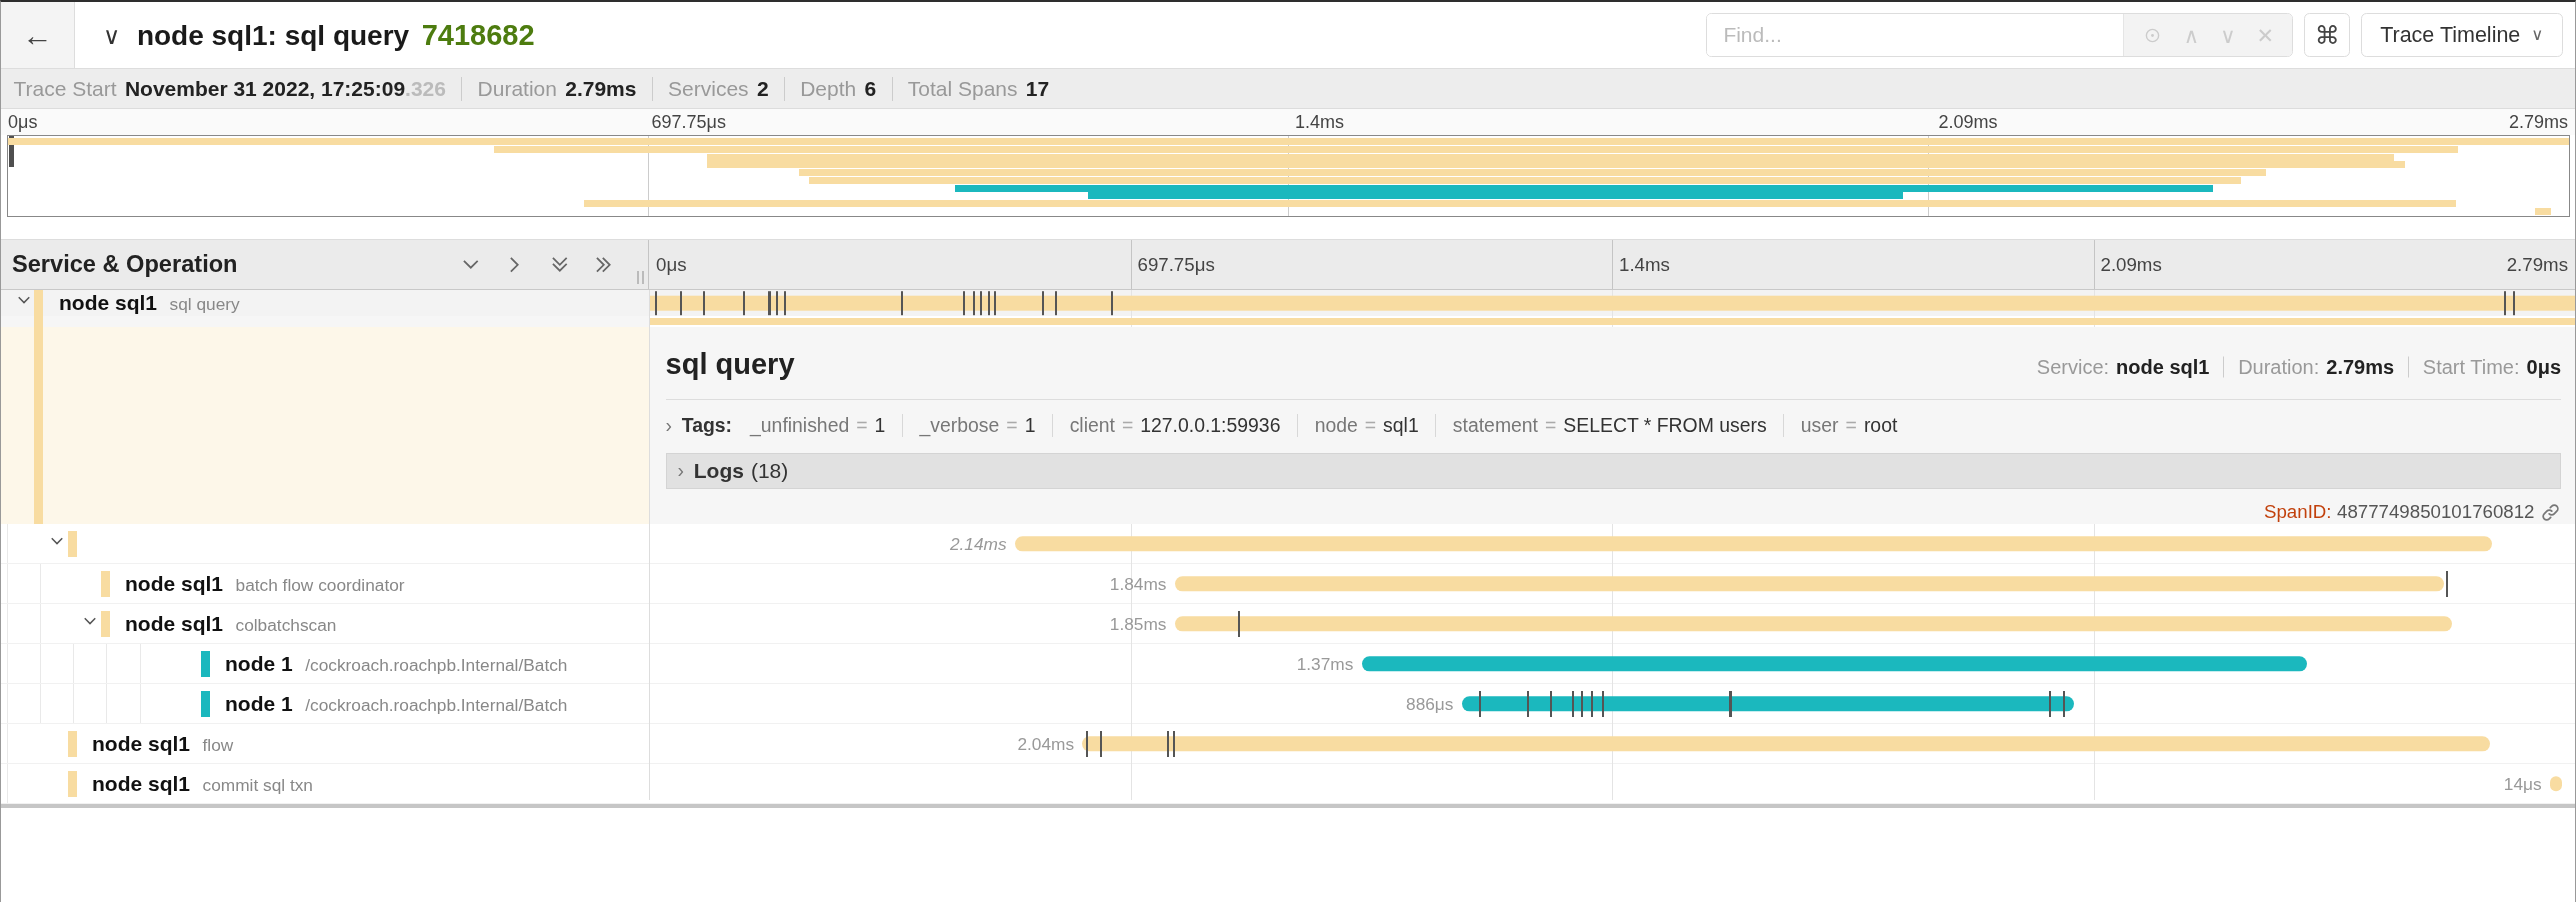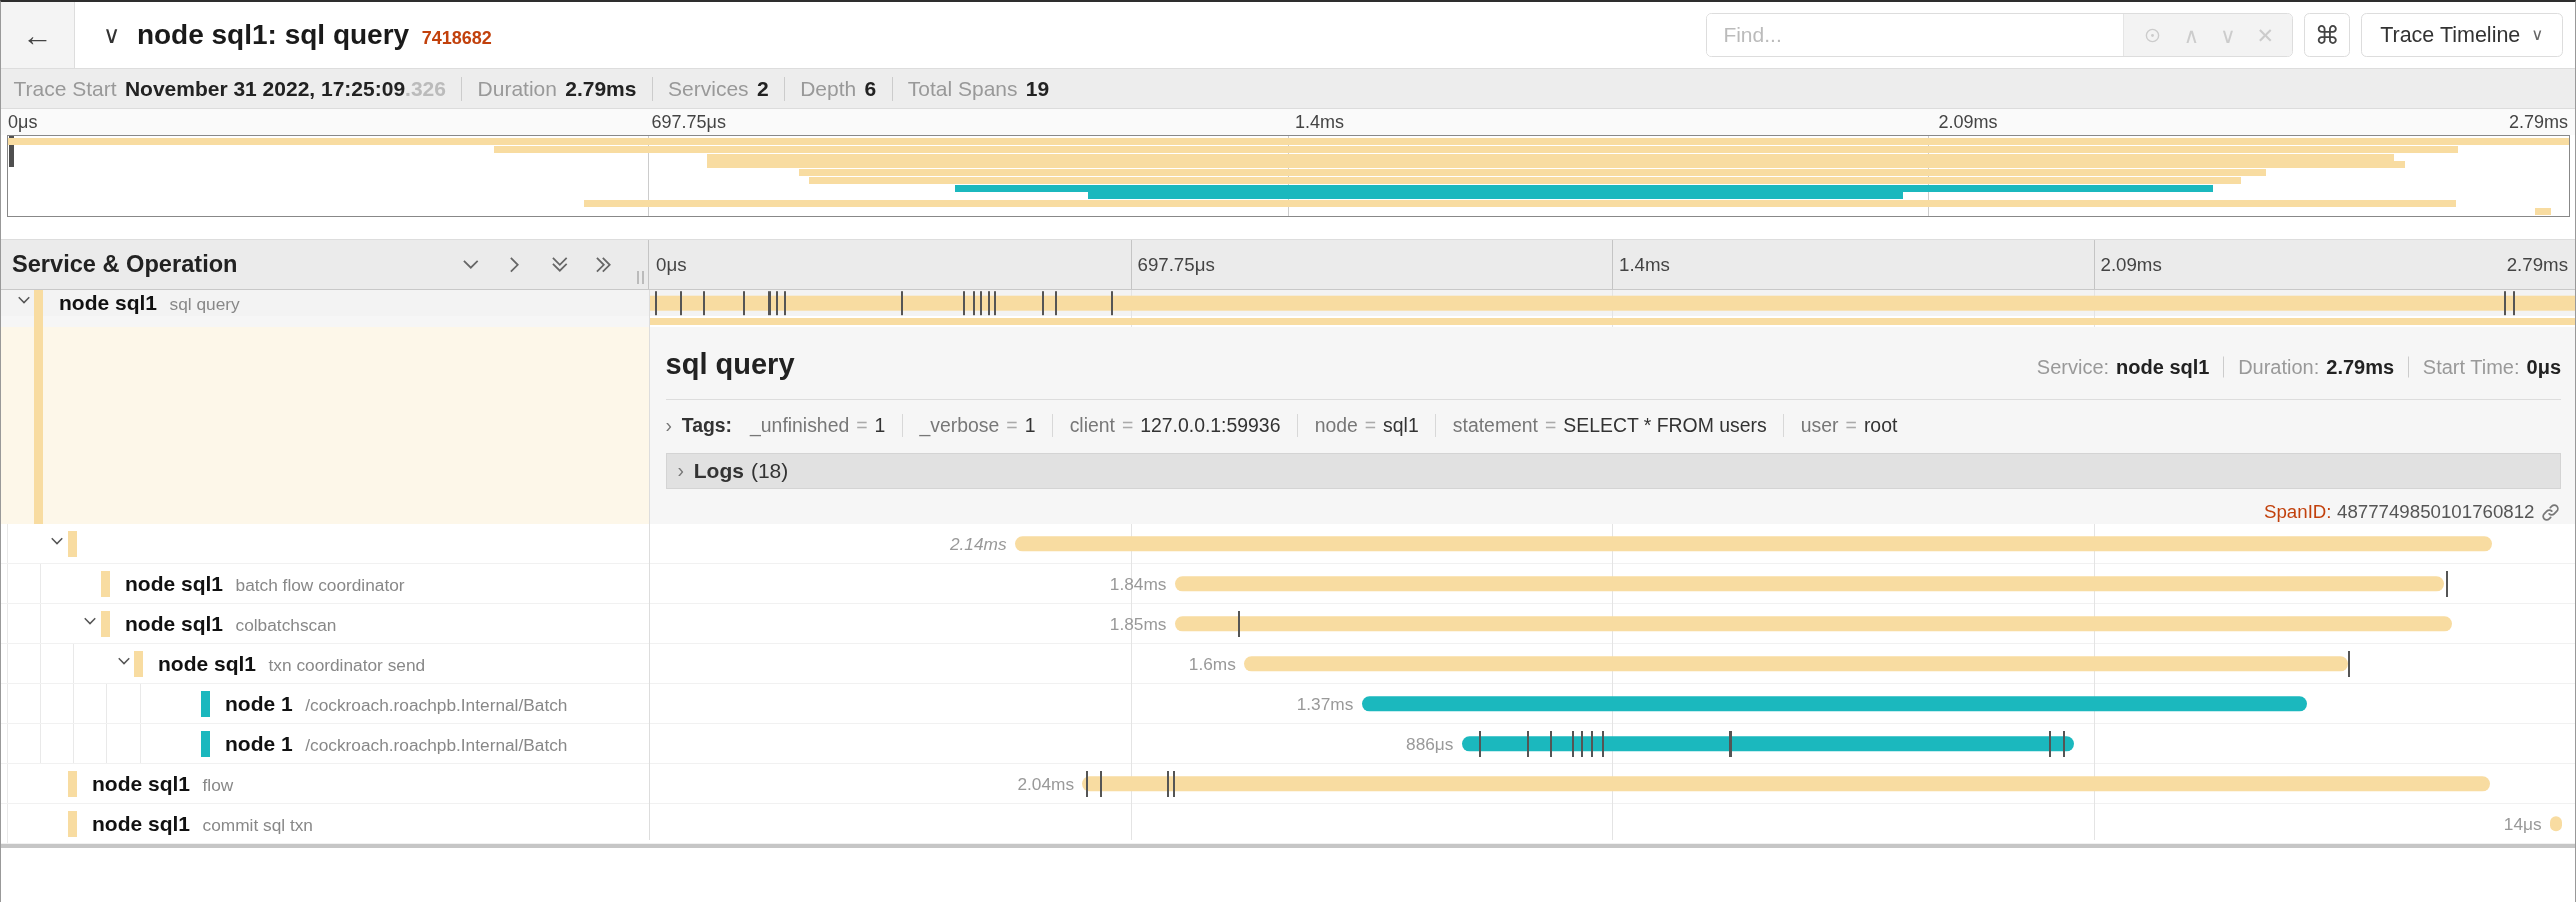--- a/index.html
+++ b/index.html
@@ -6,21 +6,21 @@
   html,body { background:#fff; }
   body { font-family: "Liberation Sans", "DejaVu Sans", sans-serif; color:#222; }
   #app { position:relative; width:2576px; height:903px; background:#fff; border:0.7px solid #999; border-top:2.8px solid #2e2e2e; overflow:hidden; }
 
   
   #header { position:relative; height:67px; background:#fff; border-bottom:0.7px solid #ddd; display:flex; align-items:center; }
   #back-btn { width:74px; height:100%; background:#f4f4f4; border-right:0.7px solid #ddd; display:flex; align-items:center; justify-content:center; font-size:30.5px; color:#444; cursor:pointer; }
   #title-wrap { display:flex; align-items:baseline; margin-left:28px; }
   #title-collapse { font-size:23.6px; color:#333; margin-right:16.6px; transform:translateY(-1.4px); display:inline-block; }
   #page-title { font-size:28px; font-weight:bold; color:#1a1a1a; }
-  #trace-id { font-size:18px; color:#c2410c; margin-left:12.5px; font-weight:bold; }
+  #trace-id { font-size:29px; color:#4d7c0f; margin-left:12.5px; font-weight:bold; }
   #header-controls { position:absolute; right:12.5px; top:11px; display:flex; gap:11px; align-items:stretch; height:44px; }
   #find-group { display:flex; border:0.7px solid #ddd; border-radius:5.5px; overflow:hidden; background:#fff; }
   #find-input { width:416px; border:none; outline:none; padding:0 16.6px; font-size:21px; color:#444; font-family:inherit; background:#fff; }
   #find-input::placeholder { color:#bbb; }
   #find-icons { display:flex; align-items:center; gap:21px; padding:0 18px; background:#f3f3f3; border-left:0.7px solid #e5e5e5; }
   .find-ico { color:#ccc; font-size:21px; line-height:1; }
   .find-ico svg { display:block; }
   #shortcut-btn { width:46px; border:0.7px solid #ddd; border-radius:5.5px; background:#fff; display:flex; align-items:center; justify-content:center; font-size:25px; color:#444; cursor:pointer; }
   #view-btn { border:0.7px solid #ddd; border-radius:5.5px; background:#fff; display:flex; align-items:center; padding:0 18px; font-size:21.5px; color:#333; gap:11px; cursor:pointer; }
   #view-btn .caret { font-size:16.6px; color:#666; }
@@ -170,21 +170,21 @@
                  <span class="sum-value">2</span>
                  <span class="sum-suffix"></span>
       </span>
       <span class="sum-item">
         <span class="sum-label">Depth</span>
                  <span class="sum-value">6</span>
                  <span class="sum-suffix"></span>
       </span>
       <span class="sum-item">
         <span class="sum-label">Total Spans</span>
-                 <span class="sum-value">19</span>
+                 <span class="sum-value">17</span>
                  <span class="sum-suffix"></span>
       </span>
     </div>
 
   <div id="axis-row">
       <span class="axis-label" style="left: calc(0% + 7px);">0μs</span>
       <span class="axis-label" style="left: calc(25% + 7px);">697.75μs</span>
       <span class="axis-label" style="left: calc(50% + 7px);">1.4ms</span>
       <span class="axis-label" style="left: calc(75% + 7px);">2.09ms</span>
       <span class="axis-label" style="right: 7px;">2.79ms</span>
@@ -409,37 +409,20 @@
           <span class="dur-label" style="left: calc(27.3% - 8.3px);">1.85ms</span>
           <div class="span-bar" style="left: 27.3%; width: 66.3%; background: rgb(248, 220, 161);"></div>
           <i class="log-tick" style="left: 30.6%;"></i>
         </div>
       </div>
       <div class="srow row-line" style="height: 40px;">
         <div class="tcell">
           <i class="guide" style="left: 5.5px;"></i>
           <i class="guide" style="left: 39px;"></i>
           <i class="guide" style="left: 72px;"></i>
-          <span class="tree-chevron" style="left: 114px;"><svg width="18" height="18" viewBox="0 0 24 24" fill="none" stroke="currentColor" stroke-width="2">
-              <path d="M5 9l7 7 7-7"></path>
-            </svg></span>
-          <span class="colorbar" style="left: 133px; height: 26px; background: rgb(248, 220, 161);"></span>
-          <span class="svc-name" style="left: 157px;">node sql1<span class="op-name">txn coordinator send</span></span>
-        </div>
-        <div class="bcell">
-          <span class="dur-label" style="left: calc(30.9% - 8.3px);">1.6ms</span>
-          <div class="span-bar" style="left: 30.9%; width: 57.3%; background: rgb(248, 220, 161);"></div>
-          <i class="log-tick" style="left: 88.2%;"></i>
-        </div>
-      </div>
-      <div class="srow row-line" style="height: 40px;">
-        <div class="tcell">
-          <i class="guide" style="left: 5.5px;"></i>
-          <i class="guide" style="left: 39px;"></i>
-          <i class="guide" style="left: 72px;"></i>
           <i class="guide" style="left: 105px;"></i>
           <i class="guide" style="left: 139px;"></i>
           <span class="colorbar" style="left: 200px; height: 26px; background: rgb(27, 184, 190);"></span>
           <span class="svc-name" style="left: 224px;">node 1<span class="op-name">/cockroach.roachpb.Internal/Batch</span></span>
         </div>
         <div class="bcell">
           <span class="dur-label" style="left: calc(37% - 8.3px);">1.37ms</span>
           <div class="span-bar" style="left: 37%; width: 49.1%; background: rgb(27, 184, 190);"></div>
         </div>
       </div>

